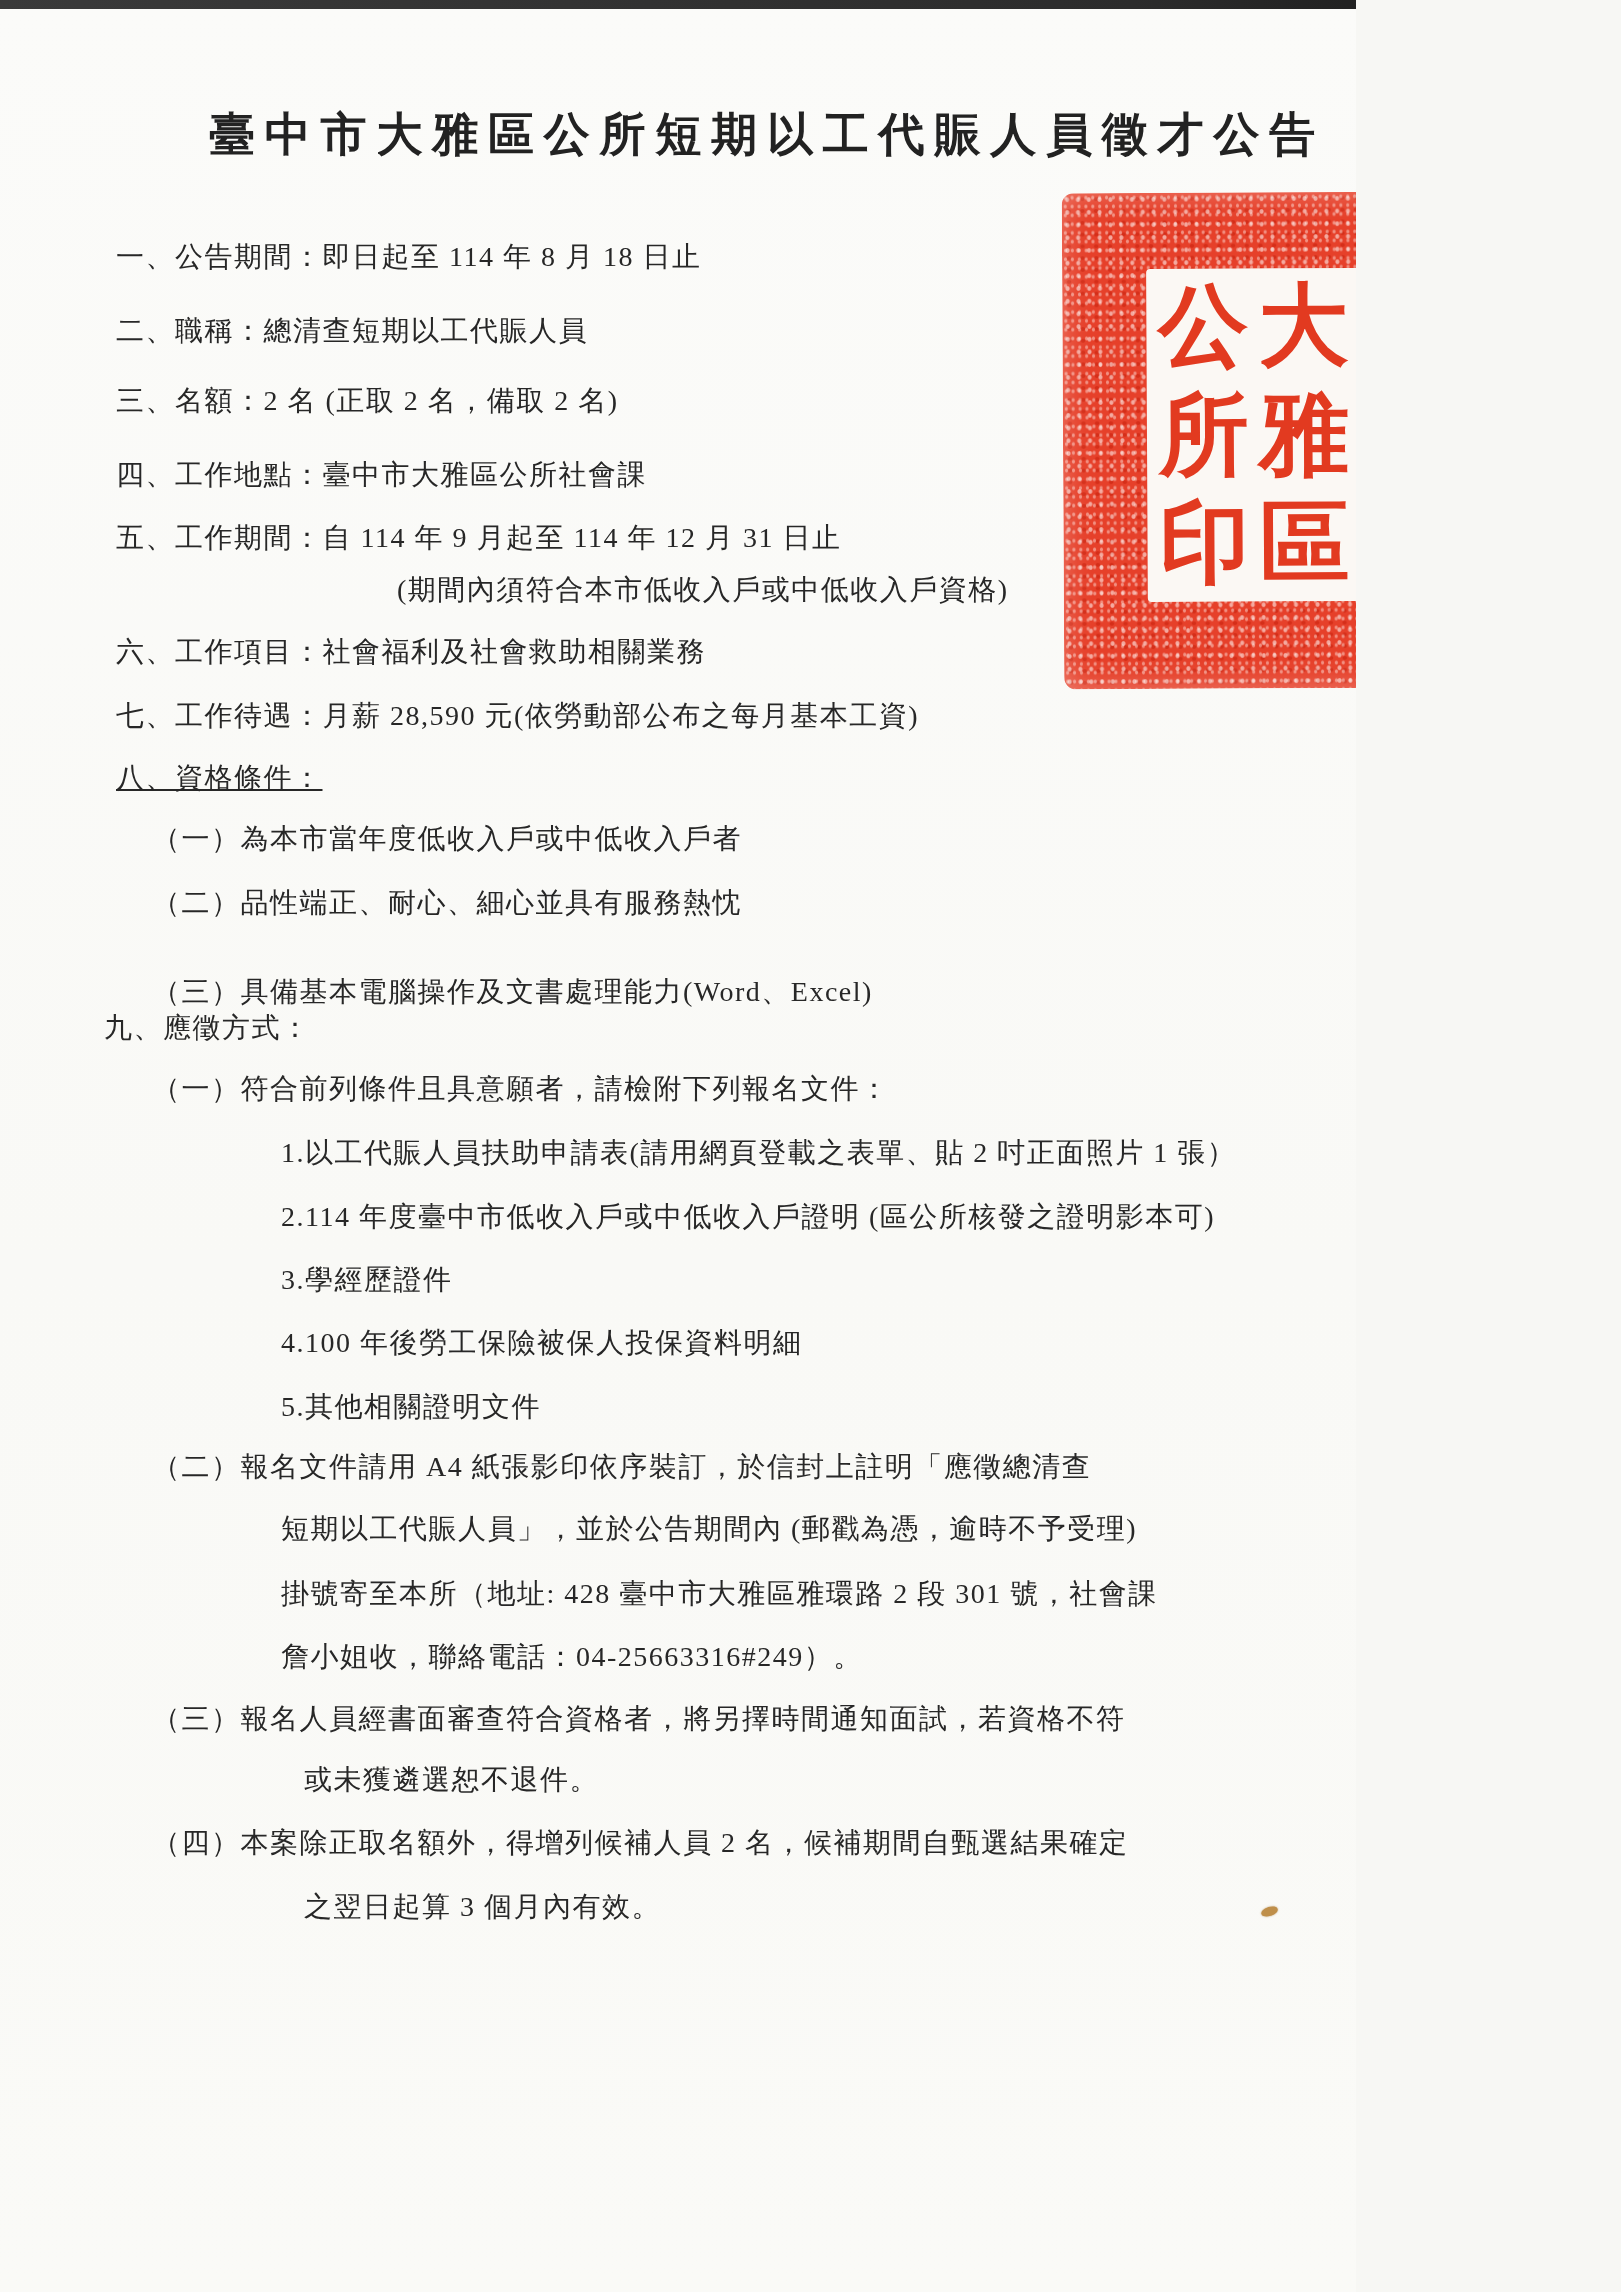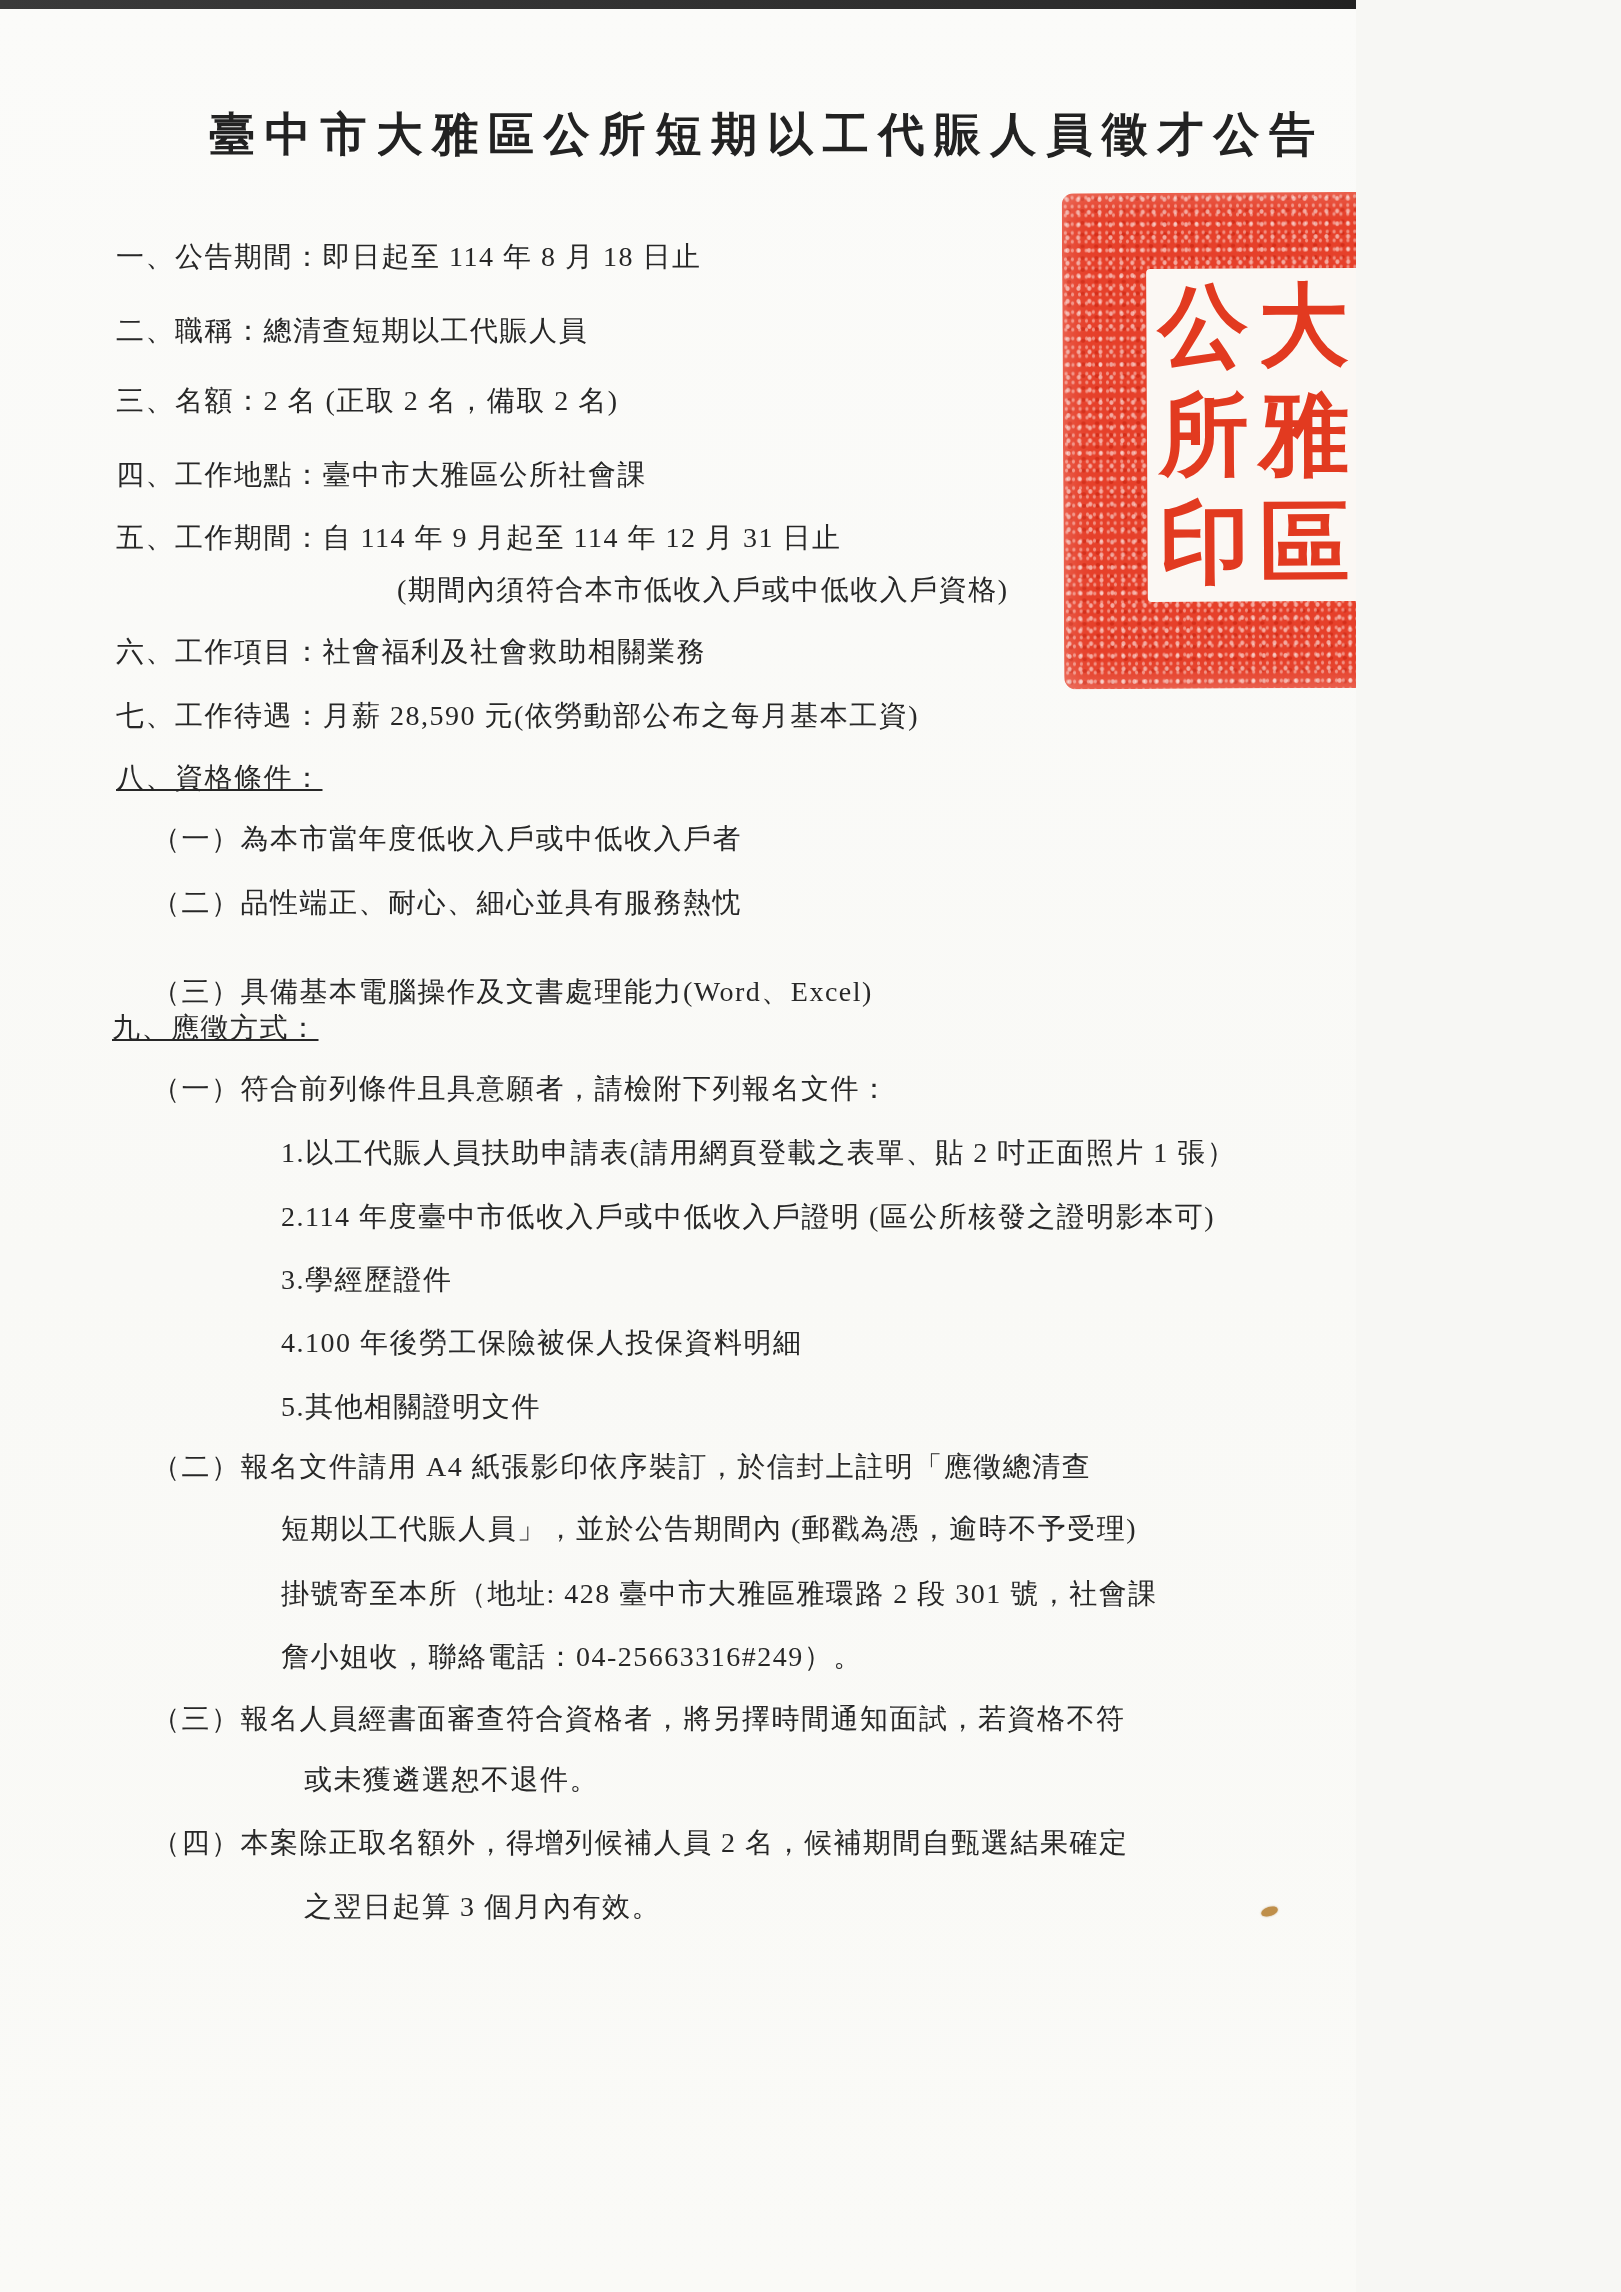--- a/index.html
+++ b/index.html
@@ -41,21 +41,21 @@
   .ln{
     position:absolute;margin:0;font-size:28px;letter-spacing:1.5px;
     color:#272727;white-space:nowrap;z-index:3;font-weight:400;
   }
   .ln0{left:116px;top:238px;}  .ln1{left:116px;top:312px;}
   .ln2{left:116px;top:382px;}  .ln3{left:116px;top:456px;}
   .ln4{left:116px;top:519px;}  .ln5{left:397px;top:571px;}
   .ln6{left:116px;top:633px;}  .ln7{left:116px;top:697px;}
   .ln8{left:116px;top:759px;text-decoration:underline;}  .ln9{left:152px;top:820px;}
   .ln10{left:152px;top:884px;} .ln11{left:152px;top:947px;margin-top:26px;}
-  .ln12{left:112px;top:1009px;text-decoration:underline;}.ln13{left:152px;top:1070px;}
+  .ln12{left:104px;top:1009px;}.ln13{left:152px;top:1070px;}
   .ln14{left:281px;top:1134px;}.ln15{left:281px;top:1198px;}
   .ln16{left:281px;top:1261px;}.ln17{left:281px;top:1324px;}
   .ln18{left:281px;top:1388px;}.ln19{left:152px;top:1448px;}
   .ln20{left:281px;top:1510px;}.ln21{left:281px;top:1575px;text-align:center;}
   .ln22{left:281px;top:1638px;}.ln23{left:152px;top:1700px;}
   .ln24{left:304px;top:1761px;}.ln25{left:152px;top:1824px;}
   .ln26{left:304px;top:1888px;}
   
   .stamp{
     position:absolute;left:1063px;top:192px;width:545px;height:496px;

